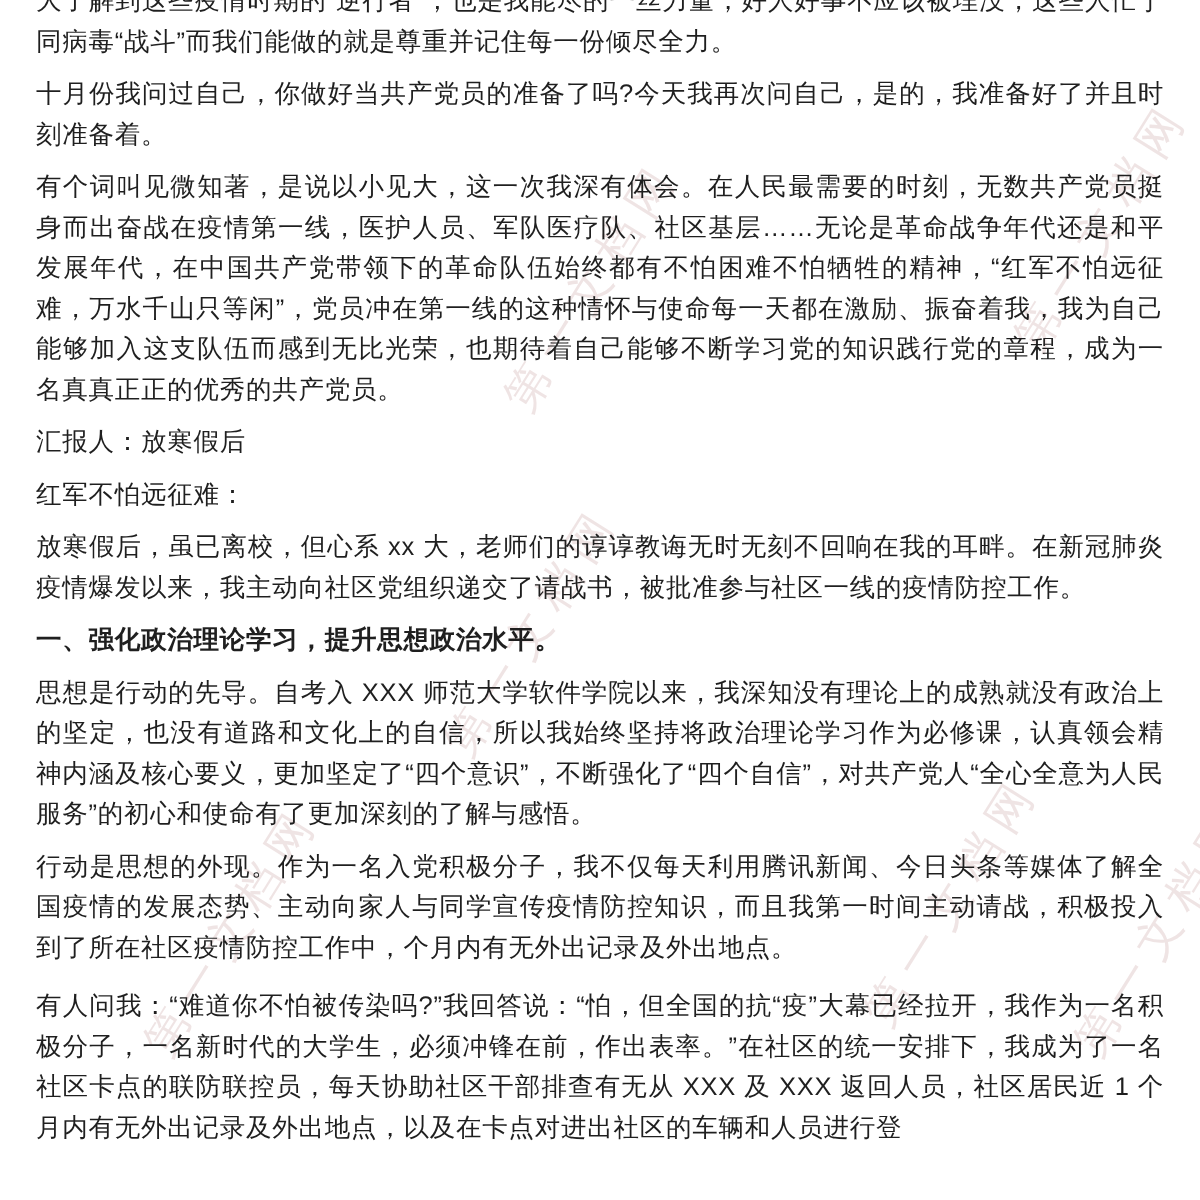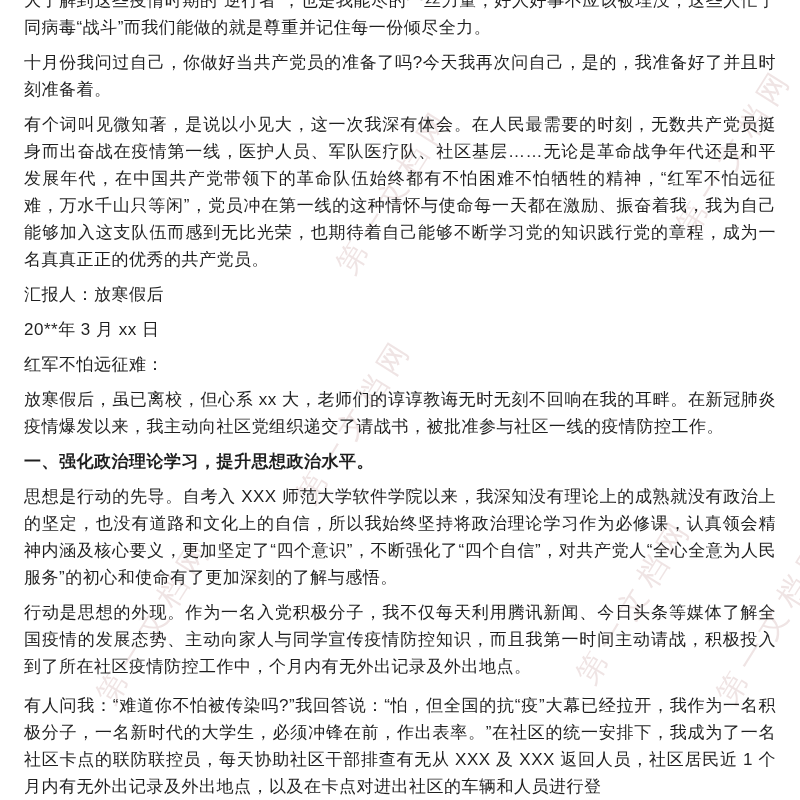--- a/index.html
+++ b/index.html
@@ -66,21 +66,20 @@
     <span style="left:540px; top:580px;">第一文档网</span>
     <span style="left:60px;  top:600px;">第一文档网</span>
     <span style="left:680px; top:600px;">第一文档网</span>
   </div>
 
   <div class="content">
     <p>大了解到这些疫情时期的“逆行者”，也是我能尽的一丝力量，好人好事不应该被埋没，这些人忙于同病毒“战斗”而我们能做的就是尊重并记住每一份倾尽全力。</p>
     <p>十月份我问过自己，你做好当共产党员的准备了吗?今天我再次问自己，是的，我准备好了并且时刻准备着。</p>
     <p>有个词叫见微知著，是说以小见大，这一次我深有体会。在人民最需要的时刻，无数共产党员挺身而出奋战在疫情第一线，医护人员、军队医疗队、社区基层……无论是革命战争年代还是和平发展年代，在中国共产党带领下的革命队伍始终都有不怕困难不怕牺牲的精神，“红军不怕远征难，万水千山只等闲”，党员冲在第一线的这种情怀与使命每一天都在激励、振奋着我，我为自己能够加入这支队伍而感到无比光荣，也期待着自己能够不断学习党的知识践行党的章程，成为一名真真正正的优秀的共产党员。</p>
     <p>汇报人：放寒假后</p>
-    <p>20**年 3 月 xx 日</p>
     <p>红军不怕远征难：</p>
     <p>放寒假后，虽已离校，但心系 xx 大，老师们的谆谆教诲无时无刻不回响在我的耳畔。在新冠肺炎疫情爆发以来，我主动向社区党组织递交了请战书，被批准参与社区一线的疫情防控工作。</p>
     <p class="bold">一、强化政治理论学习，提升思想政治水平。</p>
     <p>思想是行动的先导。自考入 XXX 师范大学软件学院以来，我深知没有理论上的成熟就没有政治上的坚定，也没有道路和文化上的自信，所以我始终坚持将政治理论学习作为必修课，认真领会精神内涵及核心要义，更加坚定了“四个意识”，不断强化了“四个自信”，对共产党人“全心全意为人民服务”的初心和使命有了更加深刻的了解与感悟。</p>
     <p>行动是思想的外现。作为一名入党积极分子，我不仅每天利用腾讯新闻、今日头条等媒体了解全国疫情的发展态势、主动向家人与同学宣传疫情防控知识，而且我第一时间主动请战，积极投入到了所在社区疫情防控工作中，个月内有无外出记录及外出地点。</p>
     <p class="gap-before">有人问我：“难道你不怕被传染吗?”我回答说：“怕，但全国的抗“疫”大幕已经拉开，我作为一名积极分子，一名新时代的大学生，必须冲锋在前，作出表率。”在社区的统一安排下，我成为了一名社区卡点的联防联控员，每天协助社区干部排查有无从 XXX 及 XXX 返回人员，社区居民近 1 个月内有无外出记录及外出地点，以及在卡点对进出社区的车辆和人员进行登</p>
   </div>
 
 </div>
 

